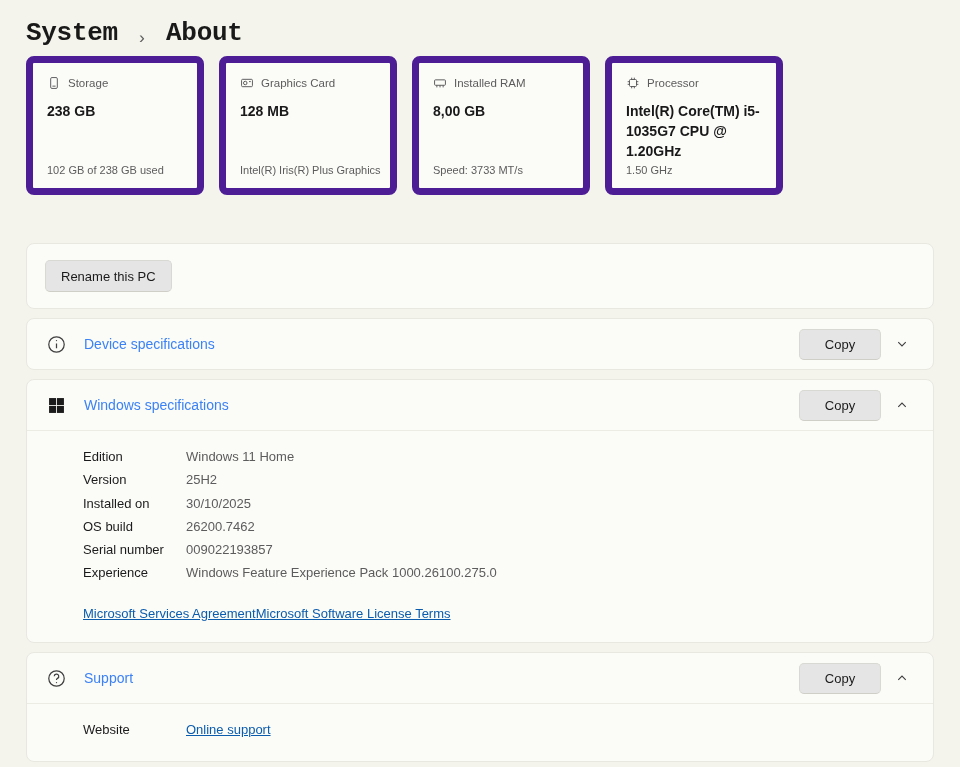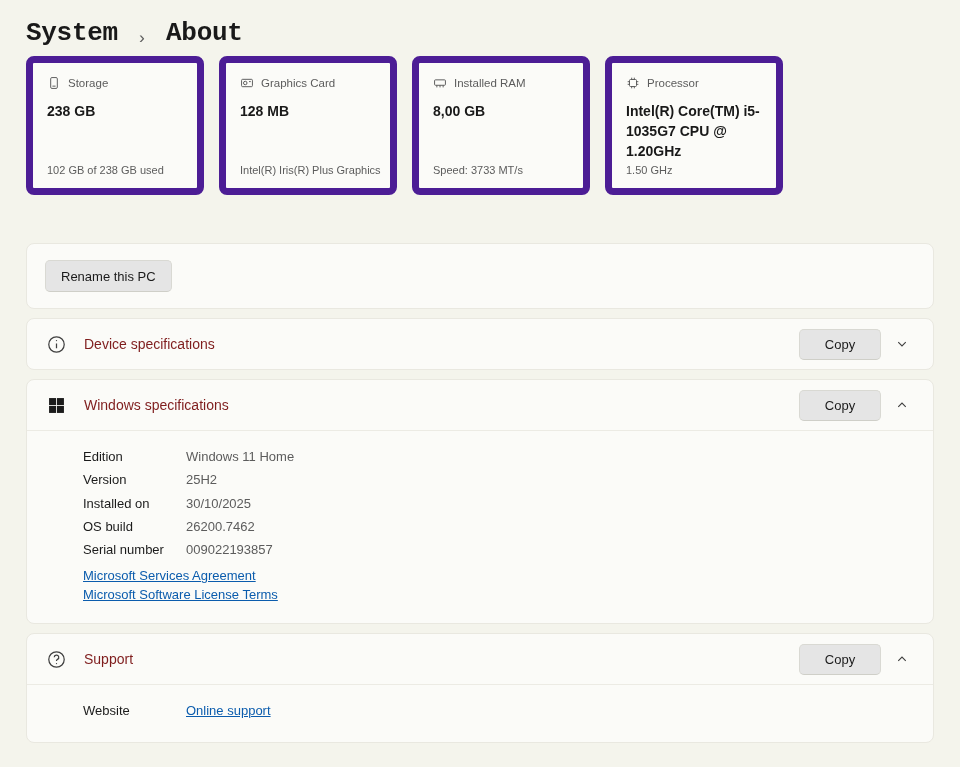--- a/index.html
+++ b/index.html
@@ -50,30 +50,30 @@
     cursor:pointer;
     font-family:inherit;
     white-space:nowrap;
   }
 
   
   .section { margin-top:9px; overflow:hidden; }
   .sec-head { display:flex; align-items:center; padding:9px 10px 9px 18px; min-height:50px; cursor:pointer; }
   .sec-icon { width:22px; display:flex; justify-content:center; }
   .sec-icon svg { display:block; }
-  .sec-title { font-size:14px; margin-left:17px; flex:1; color:#7f1d1d; }
+  .sec-title { font-size:14px; margin-left:17px; flex:1; color:#3b82f6; }
   .copy-btn { width:82px; height:31px; padding:0; text-align:center; }
   .chev { width:42px; display:flex; justify-content:center; align-items:center; }
 
   .sec-body { border-top:1px solid #ecebe4; padding:14px 18px 19px 56px; }
   .spec-row { display:flex; font-size:13px; line-height:23.3px; }
   .spec-label { width:103px; color:#1b1b1b; flex-shrink:0; }
   .spec-value { color:#5c5c5c; }
   a.link { color:#0b5cad; text-decoration:underline; font-size:13px; line-height:18.5px; cursor:pointer; }
-  .links { margin-top:6px; display:flex; flex-direction:column; }
+  .links { margin-top:20px; display:flex; flex-direction:row; }
 </style>
 </head>
 <body>
 
 <div class="page">
 
   <div class="breadcrumb">
     <span class="crumb parent">System</span>
     <span class="crumb-sep">›</span>
     <span class="crumb">About</span>
@@ -199,20 +199,24 @@
             <div class="spec-value">30/10/2025</div>
           </div>
           <div class="spec-row">
             <div class="spec-label">OS build</div>
             <div class="spec-value">26200.7462</div>
           </div>
           <div class="spec-row">
             <div class="spec-label">Serial number</div>
             <div class="spec-value">009022193857</div>
           </div>
+          <div class="spec-row">
+            <div class="spec-label">Experience</div>
+            <div class="spec-value">Windows Feature Experience Pack 1000.26100.275.0</div>
+          </div>
           <div class="links">
             <a class="link" href="#">Microsoft Services Agreement</a>
             <a class="link" href="#">Microsoft Software License Terms</a>
           </div>
         </div>
       </div>
       <div class="panel section">
         <div class="sec-head">
           <span class="sec-icon">
             <svg width="19" height="19" viewBox="0 0 16 16" fill="none" stroke="#3f3f3f" stroke-width="1.05">

